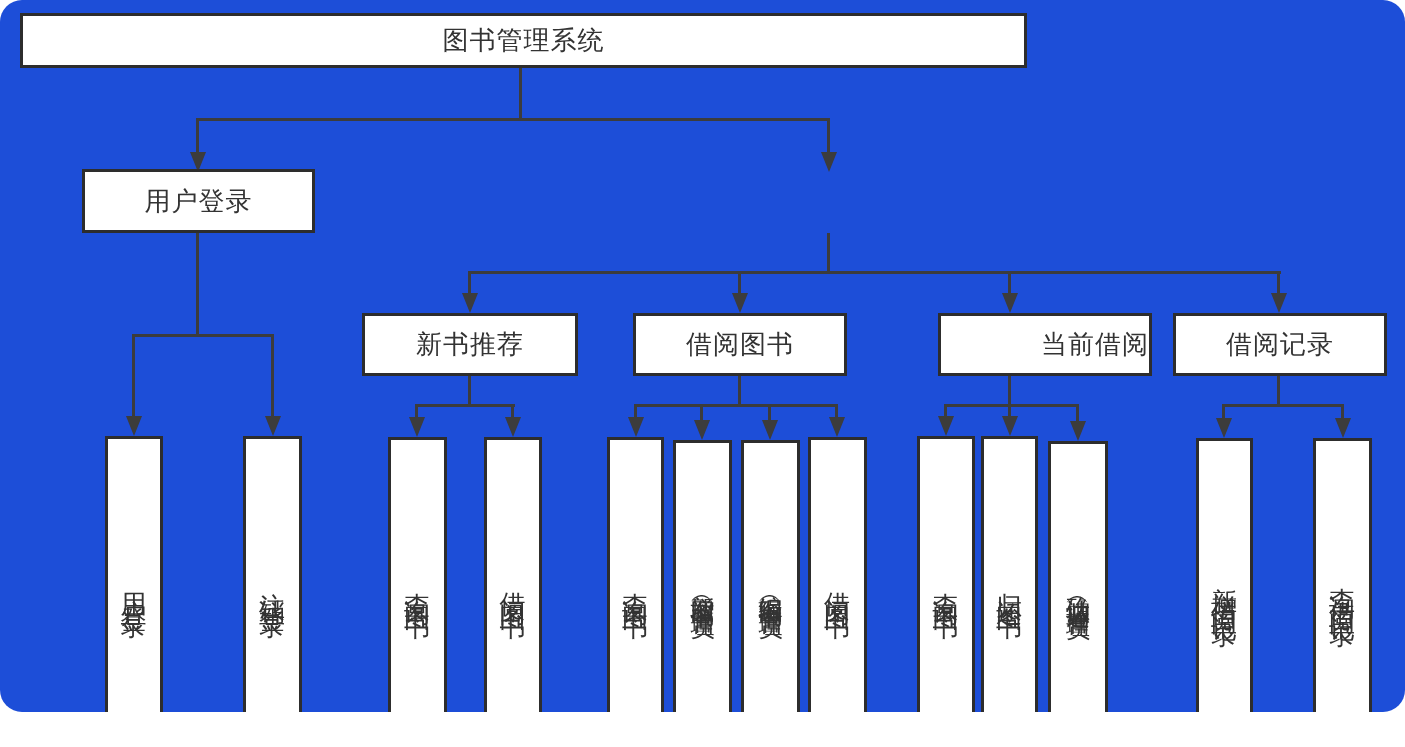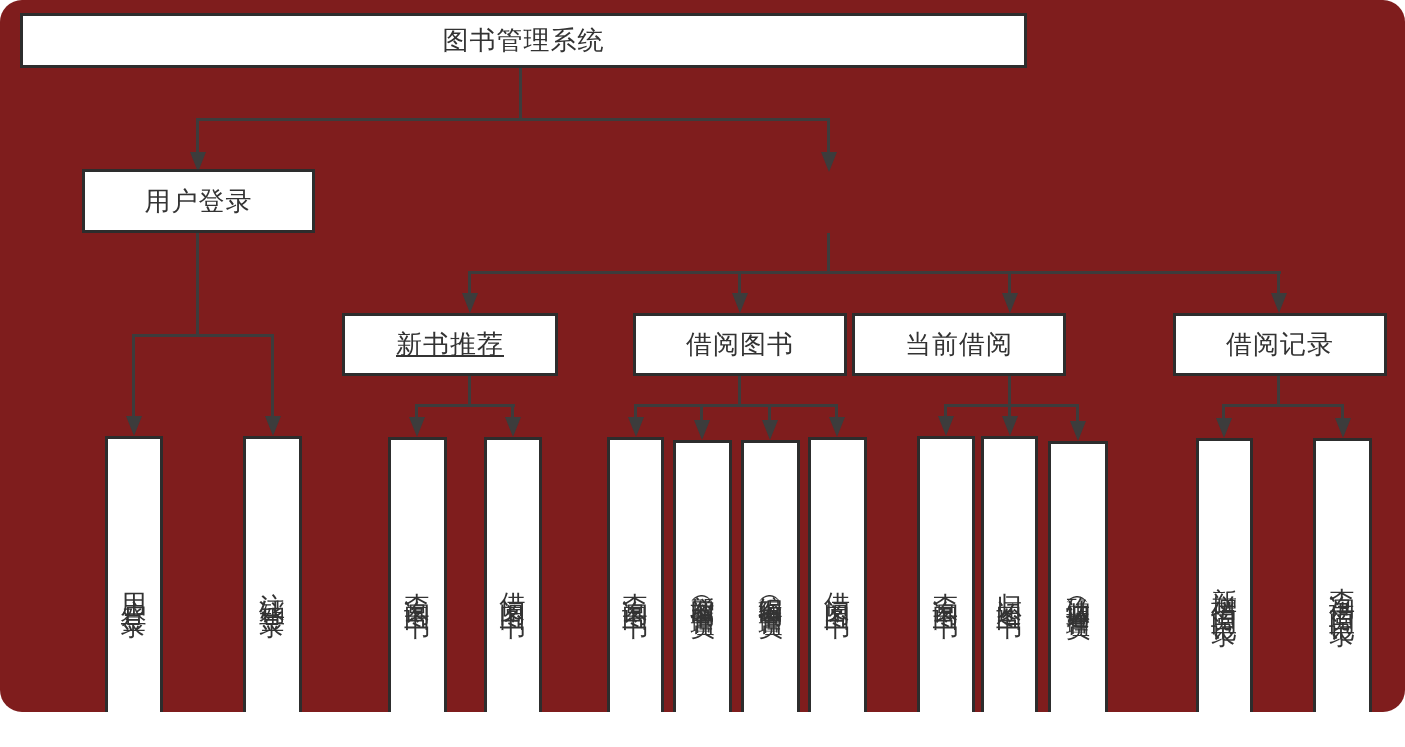--- a/index.html
+++ b/index.html
@@ -1,17 +1,17 @@
 <!DOCTYPE html>
 <html><head>
 <meta charset="utf-8">
 <style>
   html,body{margin:0;padding:0;background:#fff;}
   #stage{
-    position:relative;width:1405px;height:712px;background:#7f1d1d;
+    position:relative;width:1405px;height:712px;background:#1d4ed8;
     font-family:"Liberation Sans","DejaVu Sans",sans-serif;color:#333;overflow:hidden;border-radius:22px;
   }
   .box{
     position:absolute;box-sizing:border-box;border:3px solid #2d2d2d;background:#fff;
     display:flex;align-items:center;justify-content:center;
     font-size:26px;color:#333;letter-spacing:1px;text-align:center;
   }
   .vbox{
     writing-mode:vertical-rl;text-orientation:mixed;
     font-size:26px;letter-spacing:7px;line-height:1;
@@ -61,27 +61,27 @@
   <div class="hline" style="left:468px;top:271px;width:813px;"></div>
   <div class="vline" style="left:468px;top:271px;height:23px;"></div>
   <div class="arrow" style="left:462px;top:293px;"></div>
   <div class="vline" style="left:738px;top:271px;height:23px;"></div>
   <div class="arrow" style="left:732px;top:293px;"></div>
   <div class="vline" style="left:1008px;top:271px;height:23px;"></div>
   <div class="arrow" style="left:1002px;top:293px;"></div>
   <div class="vline" style="left:1277px;top:271px;height:23px;"></div>
   <div class="arrow" style="left:1271px;top:293px;"></div>
 
-  <div class="box" style="left:342px;top:313px;width:216px;height:63px;text-decoration:underline;">
+  <div class="box" style="left:362px;top:313px;width:216px;height:63px;">
     <span>新书推荐</span>
   </div>
   <div class="box" style="left:633px;top:313px;width:214px;height:63px;">
     <span>借阅图书</span>
   </div>
-  <div class="box" style="left:852px;top:313px;width:214px;height:63px;">
+  <div class="box" style="left:938px;top:313px;width:214px;height:63px;justify-content:flex-end;">
     <span>当前借阅</span>
   </div>
   <div class="box" style="left:1173px;top:313px;width:214px;height:63px;justify-content:center;">
     <span>借阅记录</span>
   </div>
 
   <div class="vline" style="left:468px;top:376px;height:31px;"></div>
   <div class="vline" style="left:738px;top:376px;height:31px;"></div>
   <div class="vline" style="left:1008px;top:376px;height:31px;"></div>
   <div class="vline" style="left:1277px;top:376px;height:31px;"></div>

